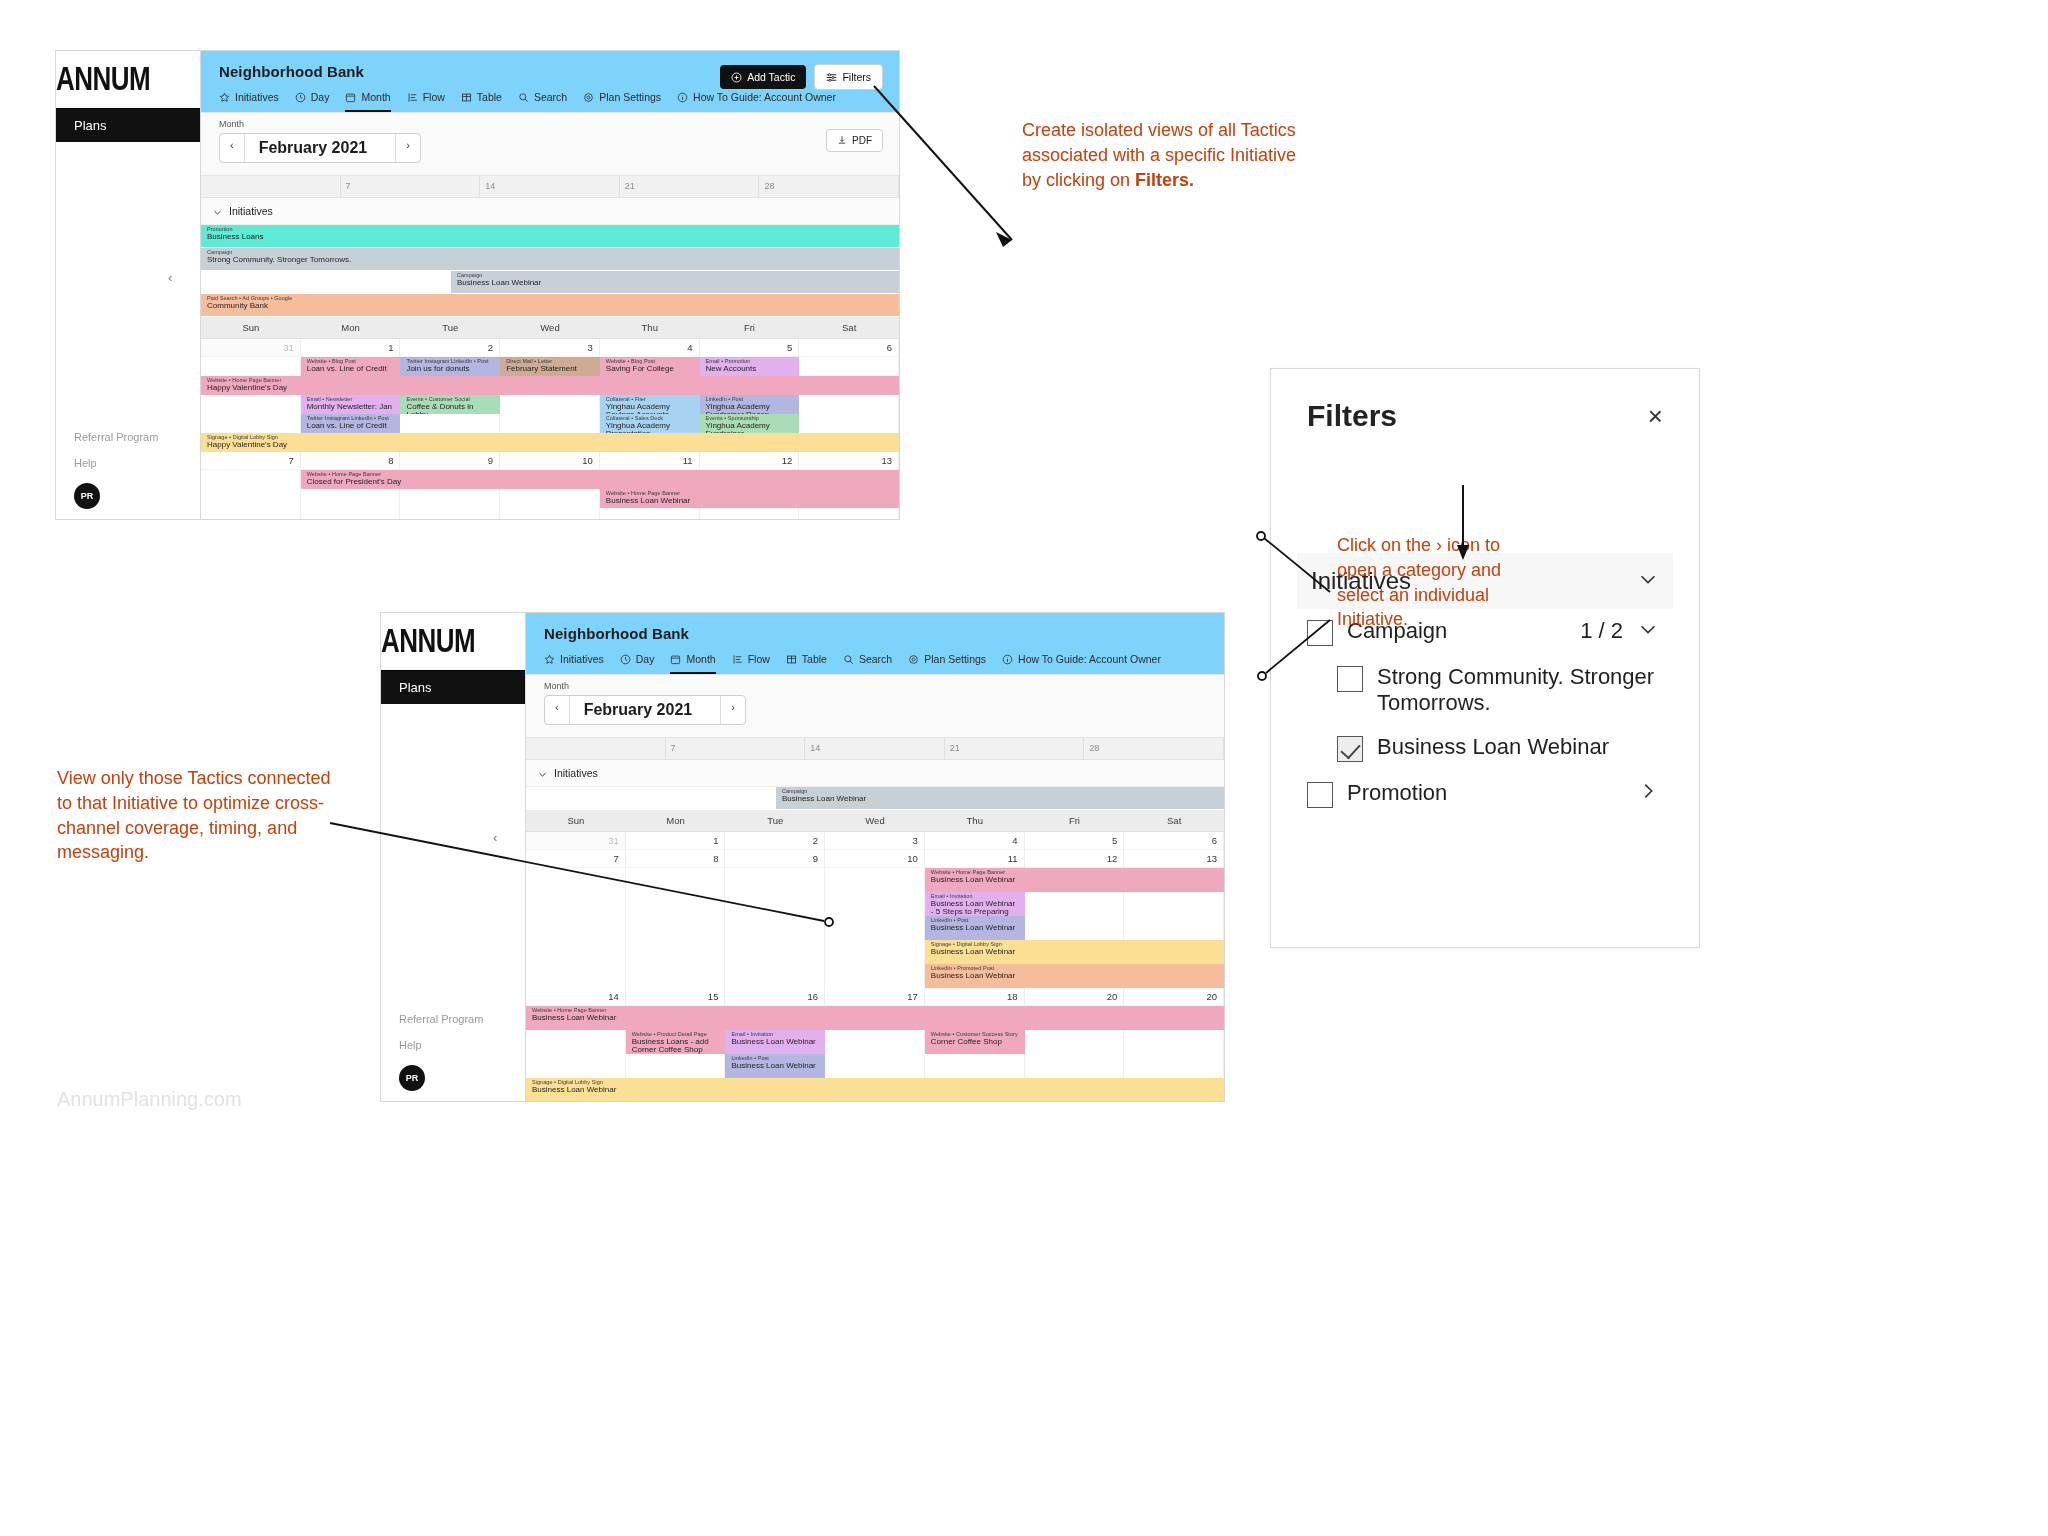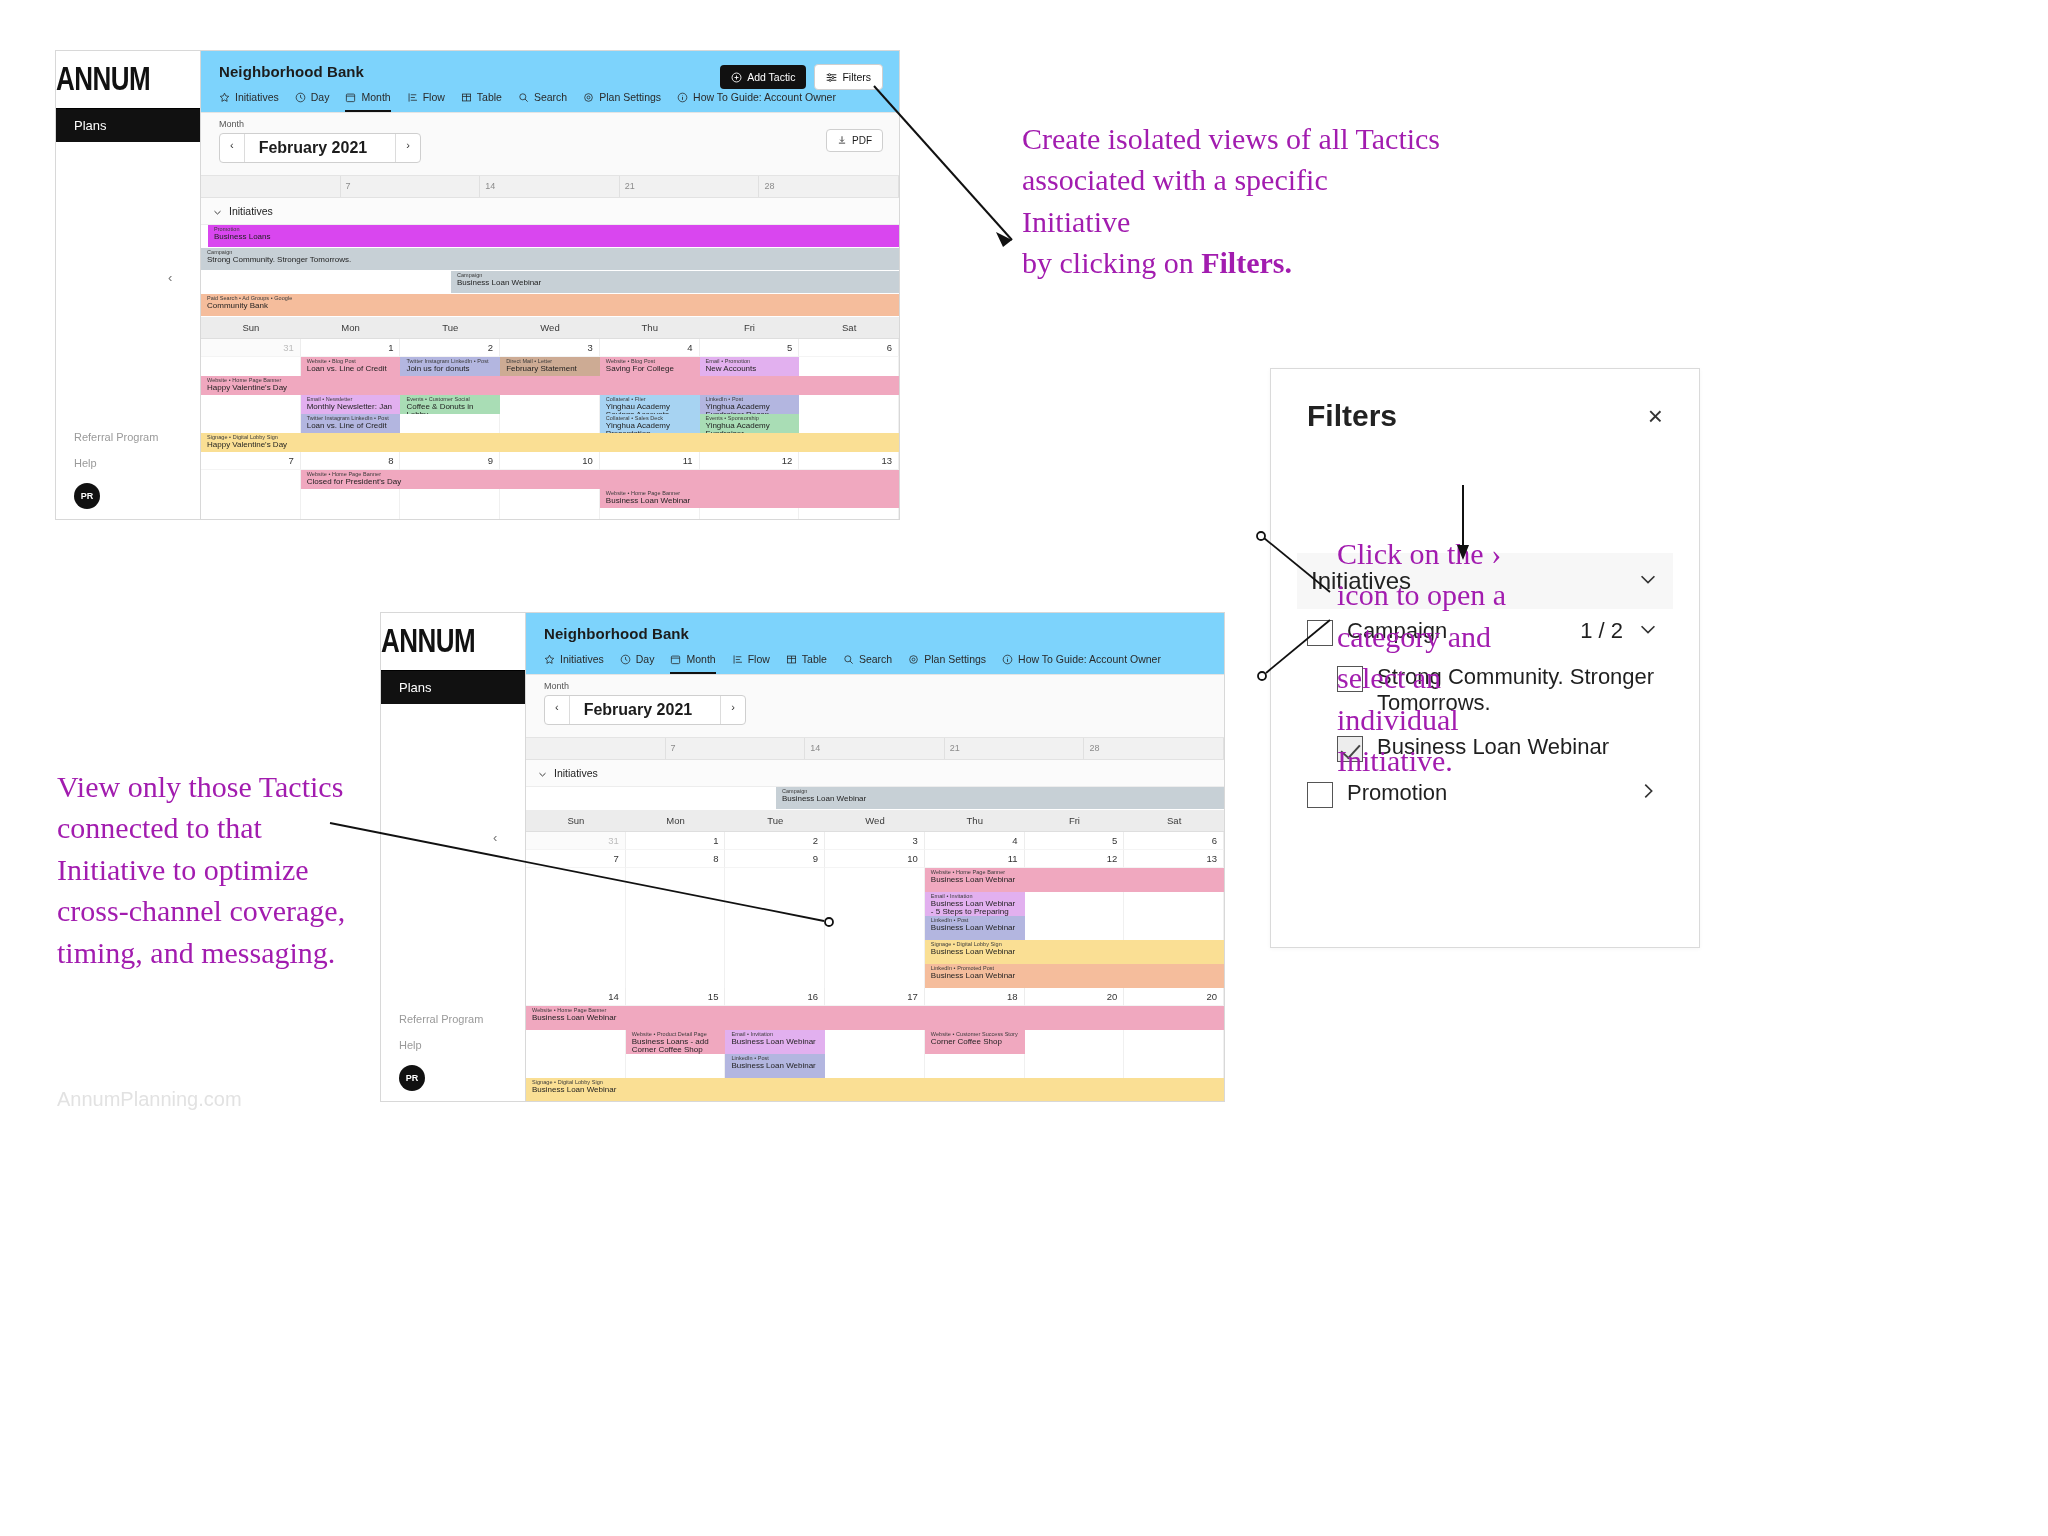--- a/index.html
+++ b/index.html
@@ -167,24 +167,24 @@
     background: #fff;
   }
   .daynum.muted { color: #bdbdbd; background: #fbfbfb; }
   .evt-layer { position: relative; }
   .colgrid { position:absolute; inset:0; display:flex; pointer-events:none; }
   .colgrid div { flex:1 1 0; border-right: 1px solid #f0f0f0; }
 
   
   .anno {
     position: absolute;
-    font-family: Liberation Serif, serif;
-    font-size: 30px;
+    font-family: Liberation Sans, sans-serif;
+    font-size: 18px;
     line-height: 1.38;
-    color: #a21caf;
+    color: #c2410c;
   }
   .anno b { font-weight: bold; }
   .watermark {
     position: absolute;
     font-size: 20px; color: #e2e2e2;
   }
   svg.overlay { position: absolute; left:0; top:0; width:2048px; height:1536px; pointer-events:none; }
 
   
   .filters-panel {
@@ -363,21 +363,21 @@
       <div class="section-head">
         <span class="chev">
           <svg viewBox="0 0 12 12" width="9" height="9">
               <path d="M2 4.2L6 8l4-3.8" stroke="#333" stroke-width="1.3" fill="none"></path>
             </svg>
         </span>
         <span>Initiatives</span>
       </div>
       <div id="initA">
           <div class="band">
-            <div class="bar" style="left: 0%; width: 100%; background: #d946ef; margin-left: 7px;">
+            <div class="bar" style="left: 0%; width: 100%; background: #5eead4;">
               <span class="cat">Promotion</span>
               <span class="ttl">Business Loans</span>
             </div>
           </div>
           <div class="band">
             <div class="bar" style="left: 0%; width: 100%; background: rgb(199, 208, 214);">
               <span class="cat">Campaign</span>
               <span class="ttl">Strong Community. Stronger Tomorrows.</span>
             </div>
           </div>

